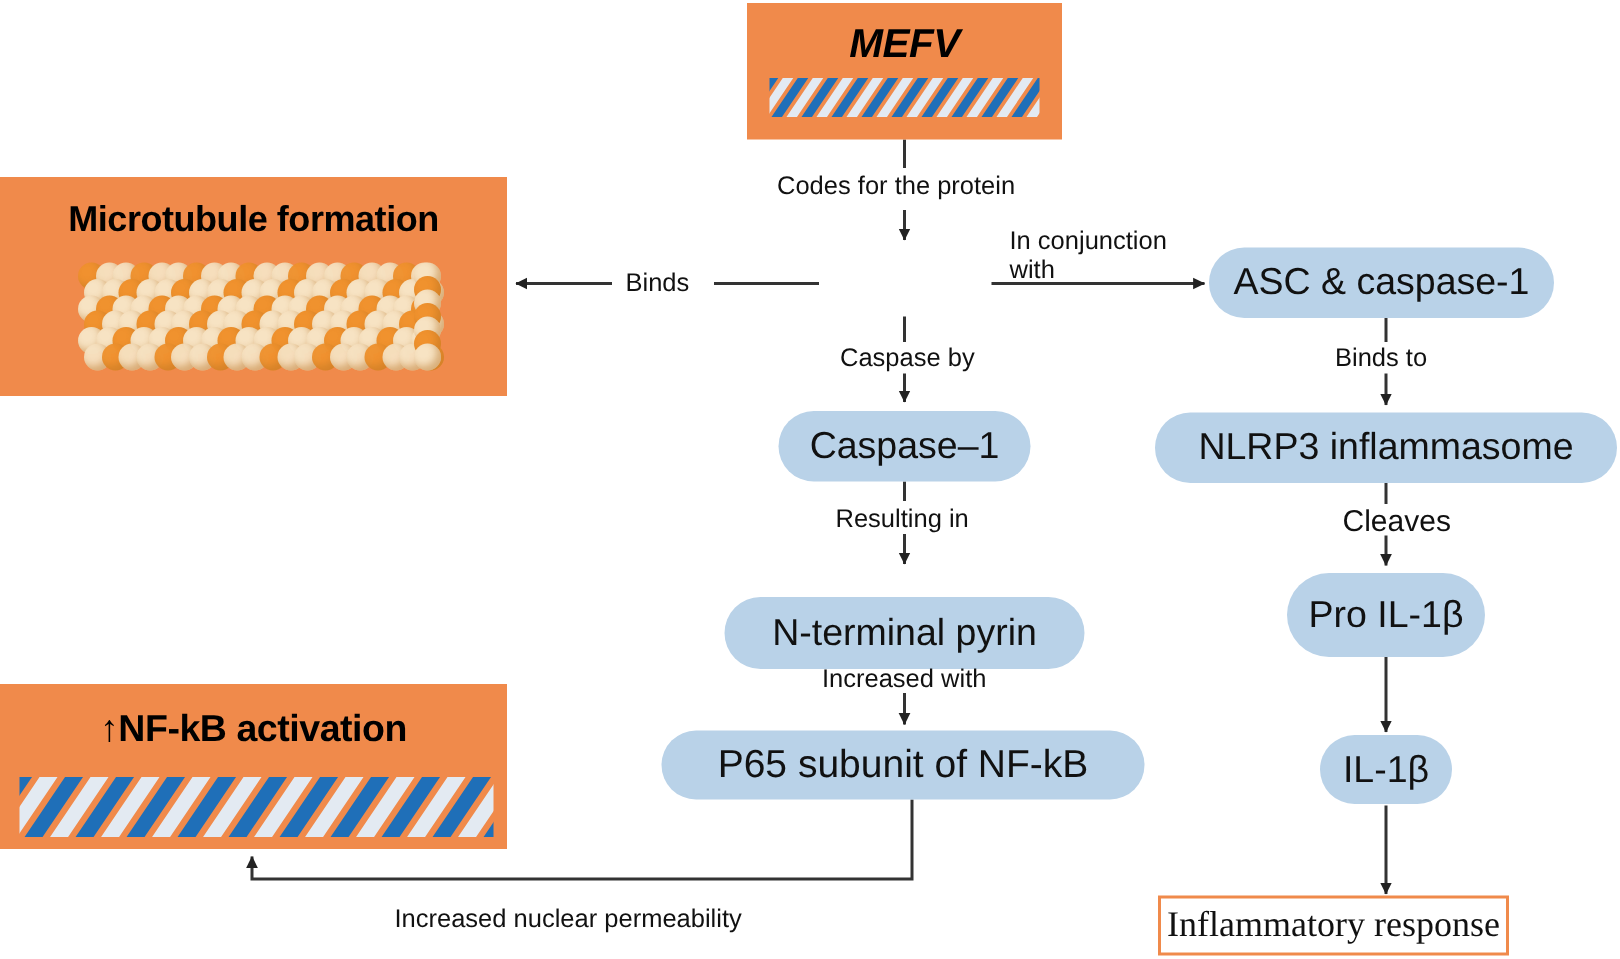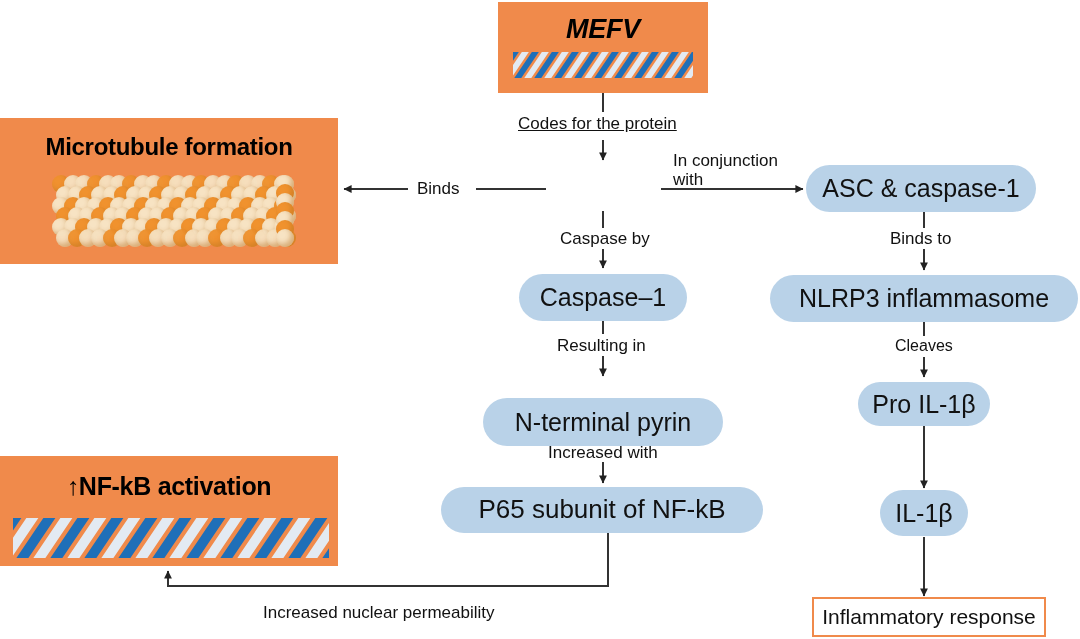--- a/index.html
+++ b/index.html
@@ -271,40 +271,40 @@
 
 
   <div class="node" style="left:806px;top:165px;width:230px;height:47px;font-size:25px;">ASC &amp; caspase-1</div>
 
   <div class="node" style="left:519px;top:274px;width:168px;height:47px;font-size:25px;">Caspase–1</div>
 
   <div class="node" style="left:770px;top:275px;width:308px;height:47px;font-size:25px;">NLRP3 inflammasome</div>
 
   <div class="node" style="left:483px;top:381px;width:240px;height:48px;font-size:25px;margin-top:17px;">N-terminal pyrin</div>
 
-  <div class="node" style="left:858px;top:382px;width:132px;height:44px;font-size:25px;">Pro IL-1β</div>
+  <div class="node" style="left:858px;top:382px;width:132px;height:56px;font-size:25px;">Pro IL-1β</div>
 
   <div class="node" style="left:441px;top:487px;width:322px;height:46px;font-size:26px;">P65 subunit of NF-kB</div>
 
   <div class="node" style="left:880px;top:490px;width:88px;height:46px;font-size:25px;">IL-1β</div>
 
-  <div class="boxed" style="left:812px;top:597px;width:230px;height:36px;font-size:21px;">Inflammatory response</div>
-
-  <div class="edge-label" style="left:518px;top:114px;font-size:17px;text-decoration:underline;">Codes for the protein</div>
+  <div class="boxed" style="left:772px;top:597px;width:230px;height:36px;font-size:24px;font-family:Liberation Serif, serif;">Inflammatory response</div>
+
+  <div class="edge-label" style="left:518px;top:114px;font-size:17px;">Codes for the protein</div>
 
   <div class="edge-label" style="left:417px;top:179px;font-size:17px;">Binds</div>
 
   <div class="edge-label" style="left:673px;top:151px;font-size:17px;">In conjunction
 with</div>
 
   <div class="edge-label" style="left:560px;top:229px;font-size:17px;">Caspase by</div>
 
   <div class="edge-label" style="left:890px;top:229px;font-size:17px;">Binds to</div>
 
   <div class="edge-label" style="left:557px;top:336px;font-size:17px;">Resulting in</div>
 
-  <div class="edge-label" style="left:895px;top:337px;font-size:16px;">Cleaves</div>
+  <div class="edge-label" style="left:895px;top:337px;font-size:20px;">Cleaves</div>
 
   <div class="edge-label" style="left:548px;top:443px;font-size:17px;">Increased with</div>
 
   <div class="edge-label" style="left:263px;top:603px;font-size:17px;">Increased nuclear permeability</div>
 
 </div>
 
 </body></html>

